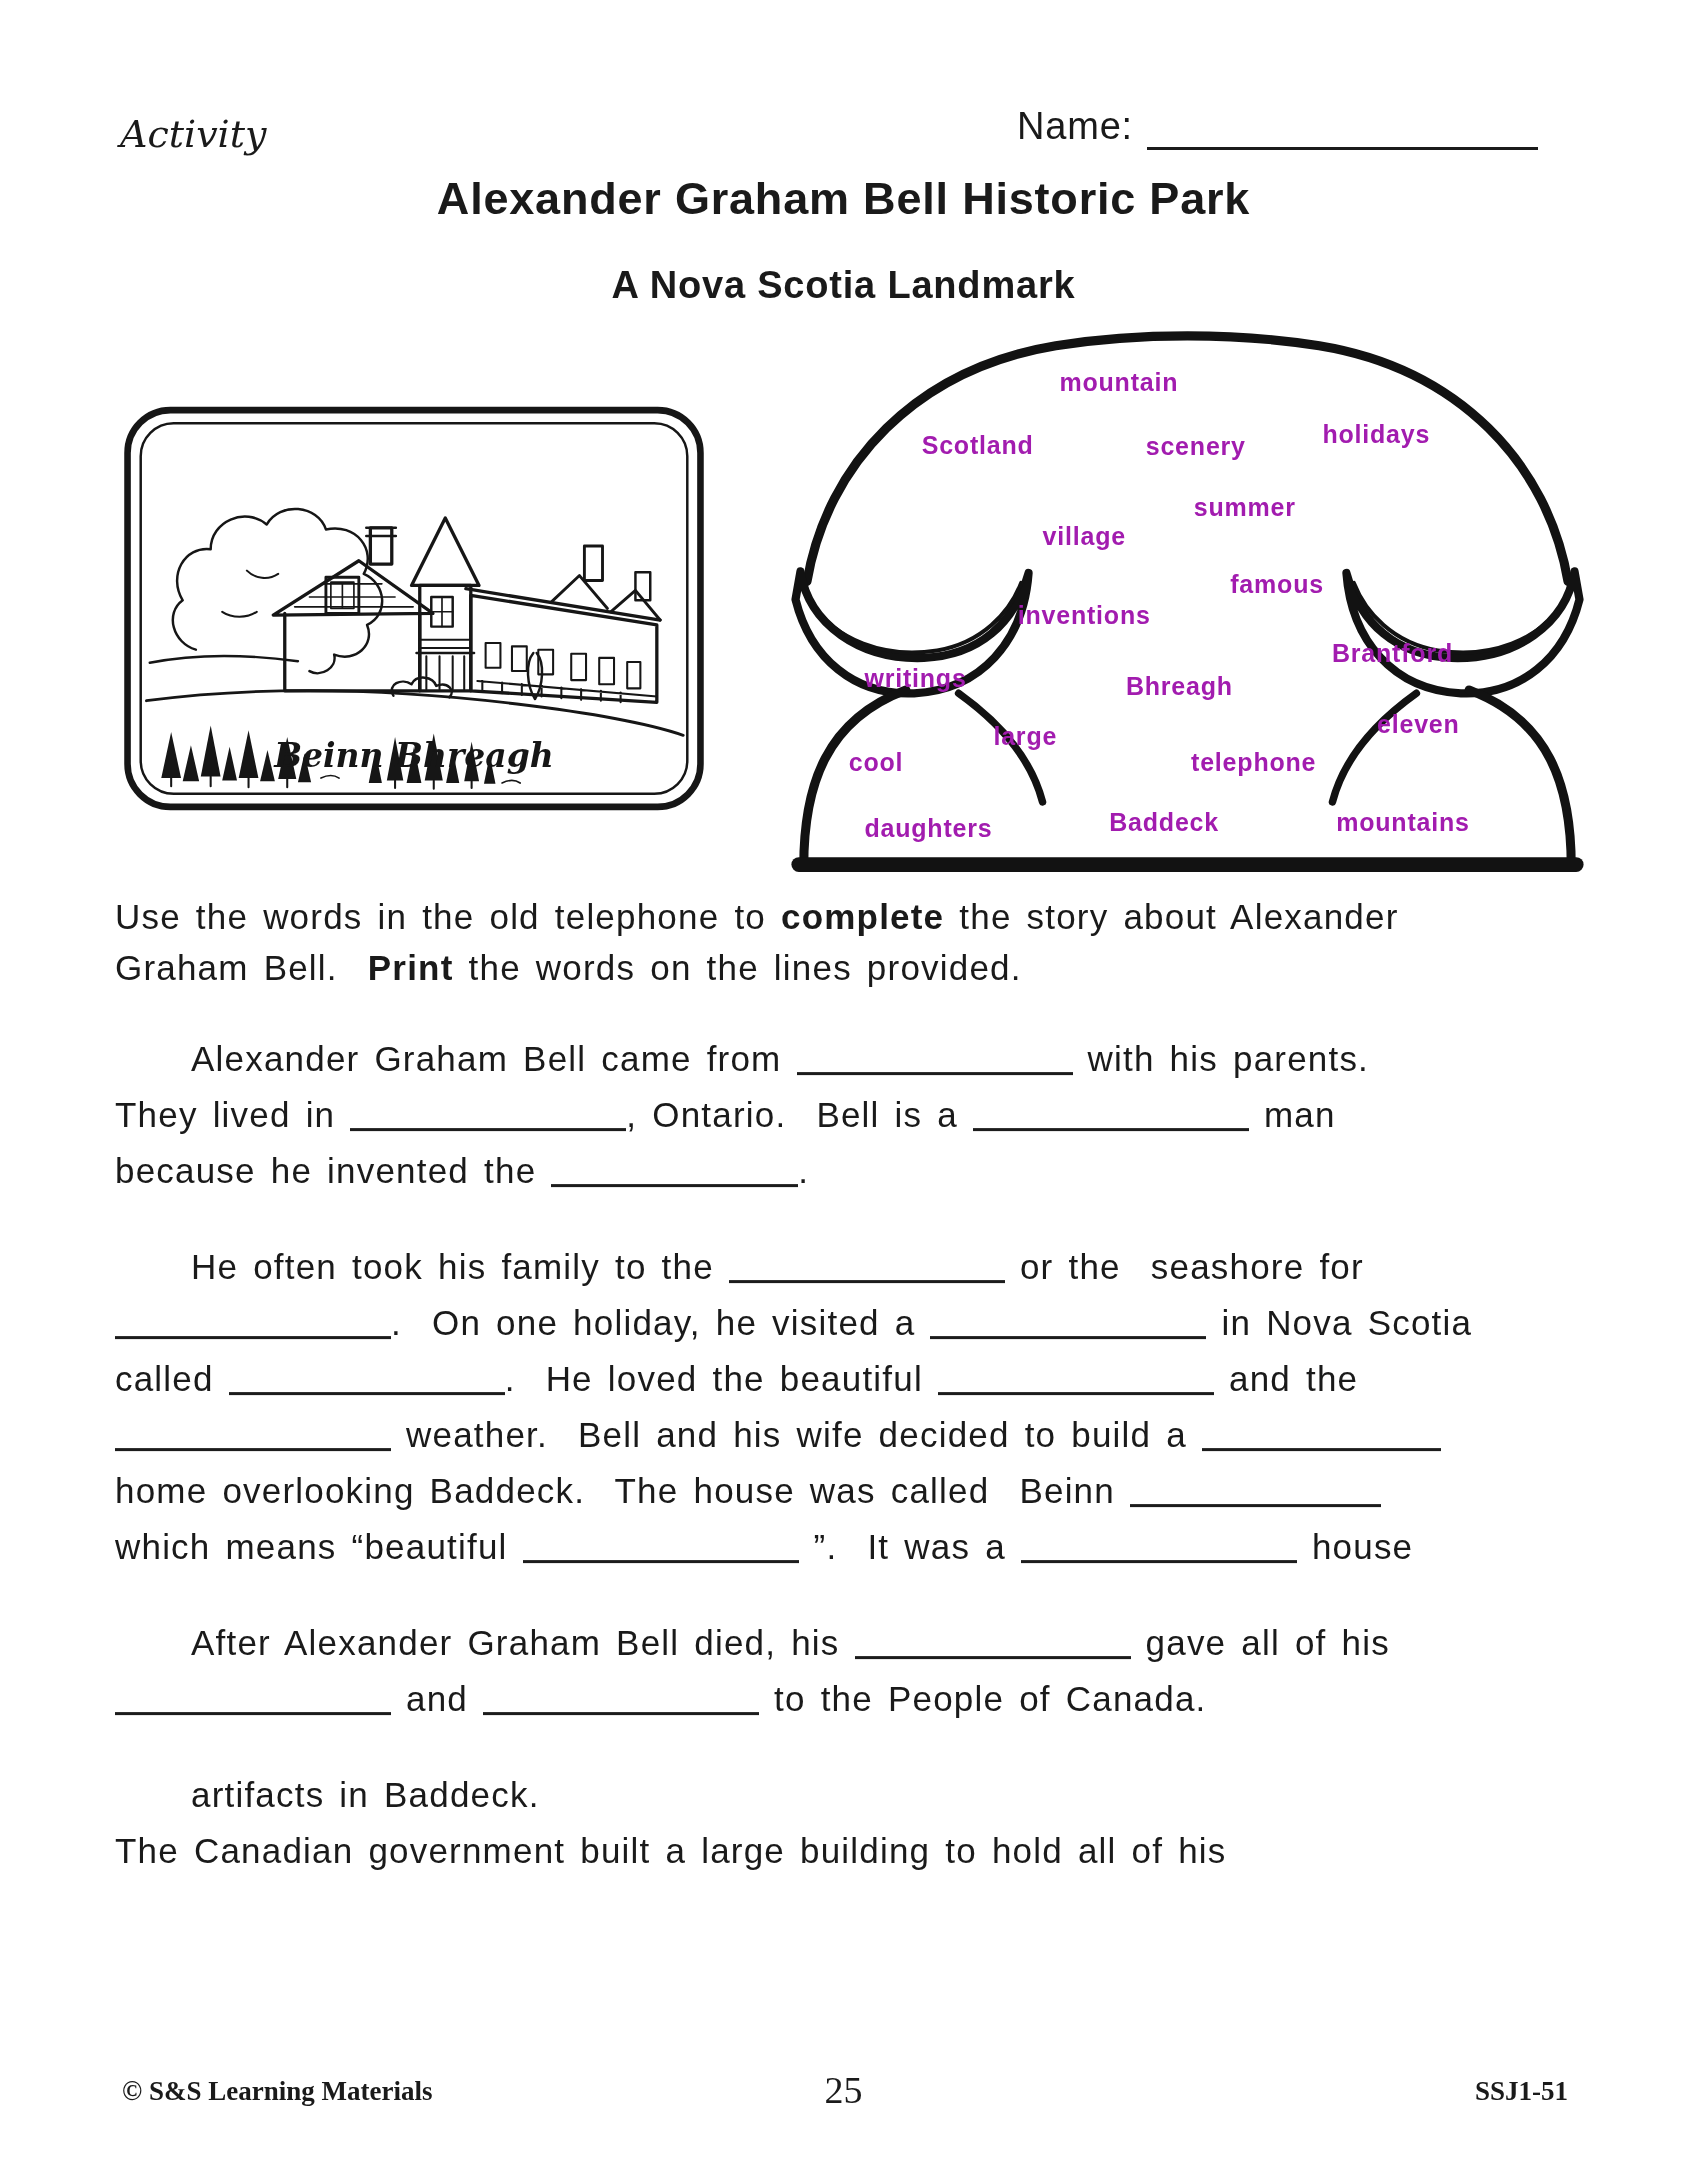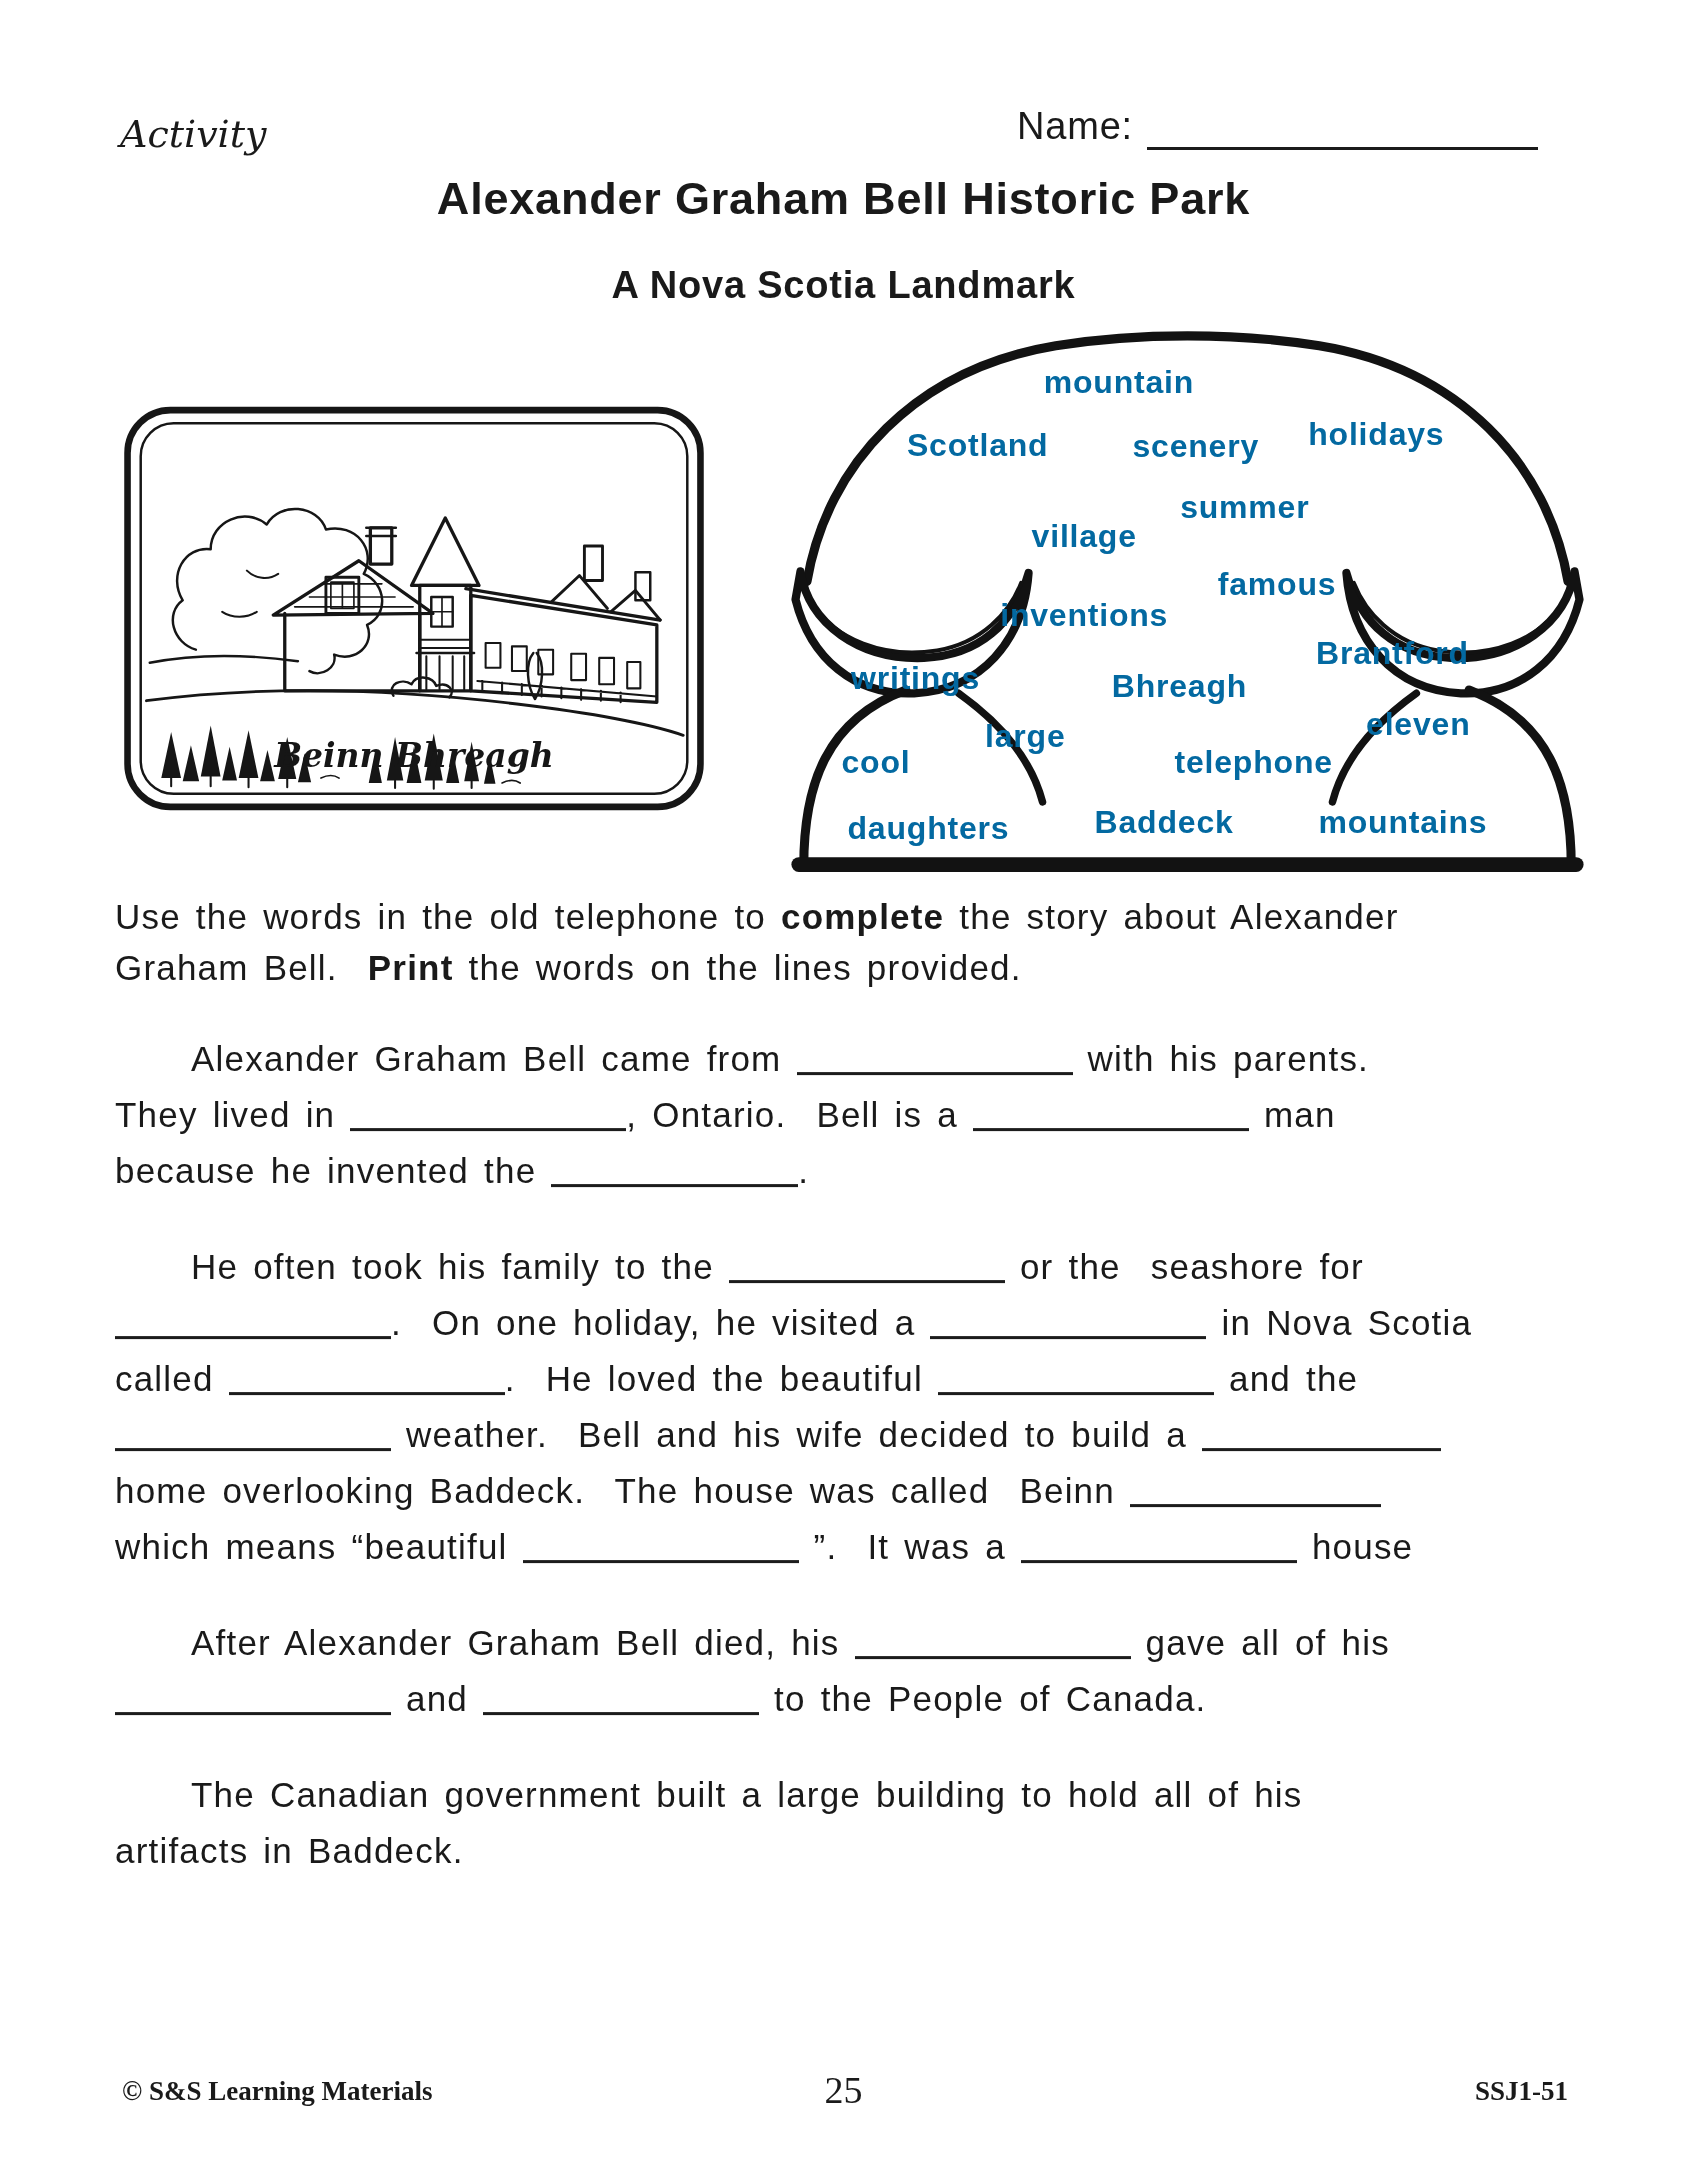--- a/index.html
+++ b/index.html
@@ -22,21 +22,21 @@
 
   
   .house-card { left:123px; top:406px; width:582px; height:405px; }
   .house-card svg { display:block; }
 
   
   .phone { left:784px; top:326px; width:807px; height:560px; }
   .phone svg { position:absolute; left:0; top:0; }
   .phone-words { position:absolute; left:0; top:0; width:100%; height:100%; }
   .word { position:absolute; transform:translate(-50%,-50%); font-weight:700;
-          font-size:32px; letter-spacing:0.8px; white-space:nowrap; color:#0369a1; }
+          font-size:25px; letter-spacing:0.8px; white-space:nowrap; color:#a21caf; }
 
   
   .instructions { left:115px; top:891px; width:1483px; font-size:35px;
                   line-height:51px; letter-spacing:1.2px; word-spacing:4.1px; }
   .story { left:115px; top:1031px; width:1483px; font-size:35px;
            line-height:56px; letter-spacing:1.2px; word-spacing:4.1px; }
   .line { white-space:pre; }
   .para { margin:0; }
   .para + .para { margin-top:40px; }
   .para > .line:first-child { padding-left:76px; }
@@ -200,21 +200,21 @@
       <div class="line"><span>called </span><span class="blank"></span><span>.  He loved the beautiful </span><span class="blank"></span><span> and the</span></div>
       <div class="line"><span class="blank"></span><span> weather.  Bell and his wife decided to build a </span><span class="blank" style="width: 239px;"></span></div>
       <div class="line"><span>home overlooking Baddeck.  The house was called  Beinn </span><span class="blank" style="width: 251px;"></span></div>
       <div class="line"><span>which means “beautiful </span><span class="blank"></span><span> ”.  It was a </span><span class="blank"></span><span> house</span></div>
     </div>
     <div class="para">
       <div class="line"><span>After Alexander Graham Bell died, his </span><span class="blank"></span><span> gave all of his</span></div>
       <div class="line"><span class="blank"></span><span> and </span><span class="blank"></span><span> to the People of Canada.</span></div>
     </div>
     <div class="para">
+      <div class="line"><span>artifacts in Baddeck.</span></div>
       <div class="line"><span>The Canadian government built a large building to hold all of his</span></div>
-      <div class="line"><span>artifacts in Baddeck.</span></div>
     </div>
   </div>
 
 <div class="abs footer-copy">© S&amp;S Learning Materials</div>
 <div class="abs footer-page">25</div>
 <div class="abs footer-code">SSJ1-51</div>
 
 
 </body></html>

